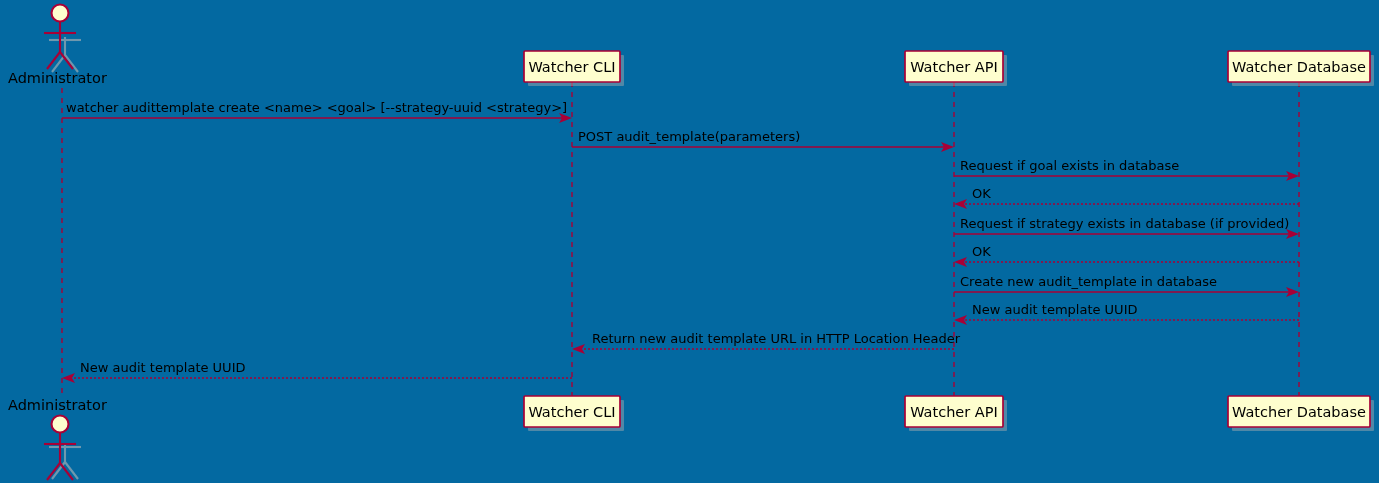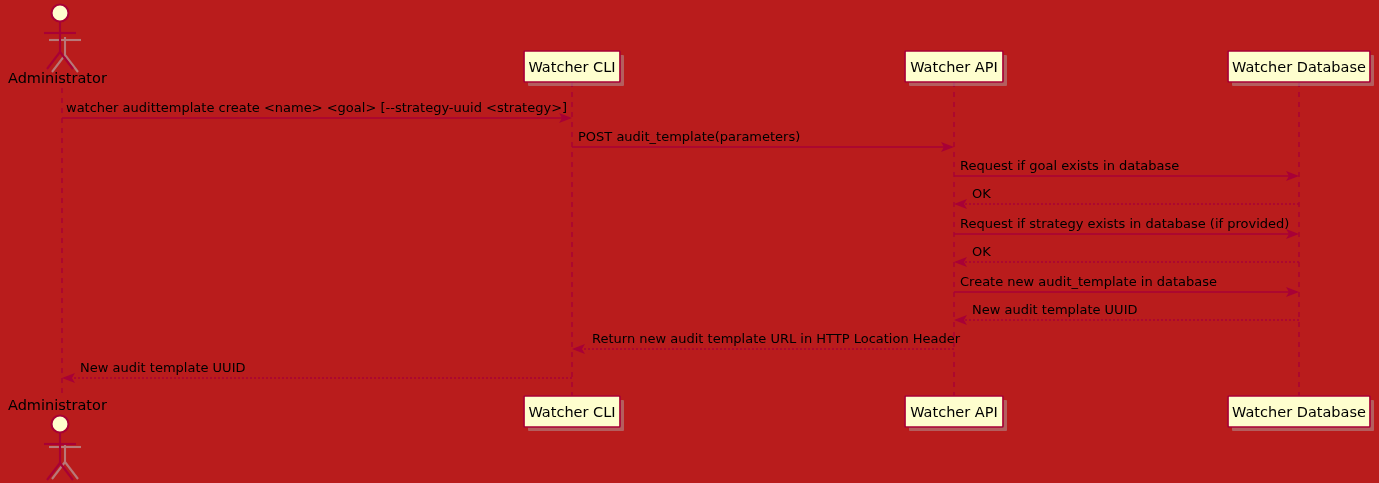--- a/index.html
+++ b/index.html
@@ -8,21 +8,21 @@
     padding: 0;
     background: #ffffff;
   }
   body {
     font-family: "DejaVu Sans", sans-serif;
   }
   #diagram-root {
     position: relative;
     width: 1379px;
     height: 483px;
-    background: #b91c1c;
+    background: #0369a1;
     overflow: hidden;
   }
   #diagram-svg {
     position: absolute;
     left: 0;
     top: 0;
     width: 1379px;
     height: 483px;
     display: block;
   }

